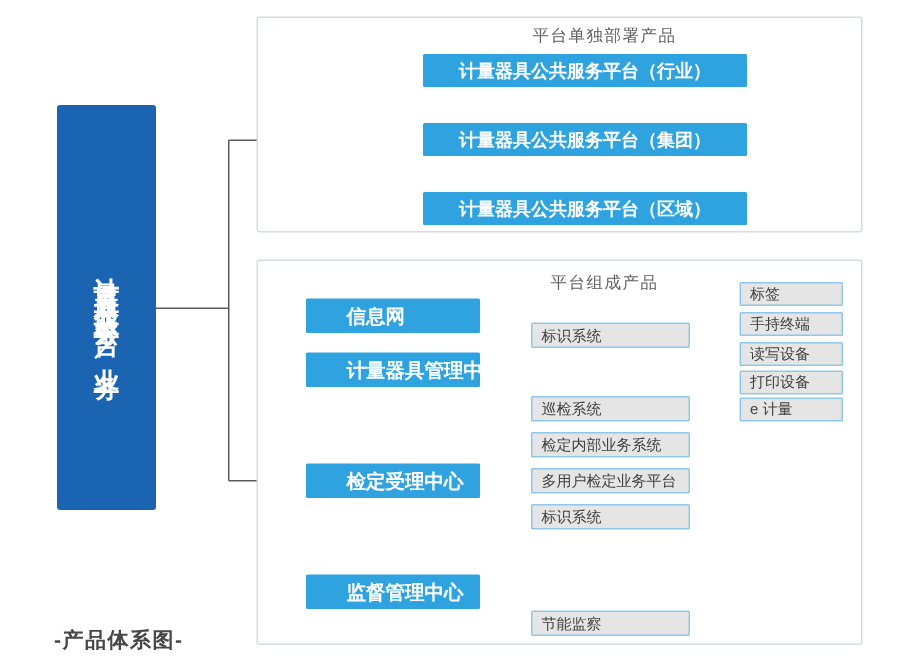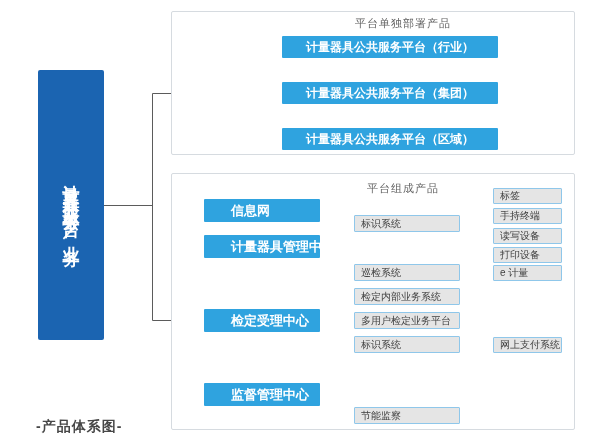--- a/index.html
+++ b/index.html
@@ -135,17 +135,16 @@
   <div class="white-box mid-box" style="top:312px">多用户检定业务平台</div>
   <div class="white-box mid-box" style="top:288px">检定内部业务系统</div>
   <div class="white-box mid-box" style="top:336px">标识系统</div>
   <div class="white-box mid-box" style="top:407px">节能监察</div>
 
   <div class="white-box right-box" style="top:188px">标签</div>
   <div class="white-box right-box" style="top:208px">手持终端</div>
   <div class="white-box right-box" style="top:228px">读写设备</div>
   <div class="white-box right-box" style="top:247px">打印设备</div>
   <div class="white-box right-box" style="top:265px">e 计量</div>
-  <div class="white-box right-box" style="top:337px">网上支付系统</div>
 
   <div class="caption">-产品体系图-</div>
 
 </div>
 
 </body></html>

